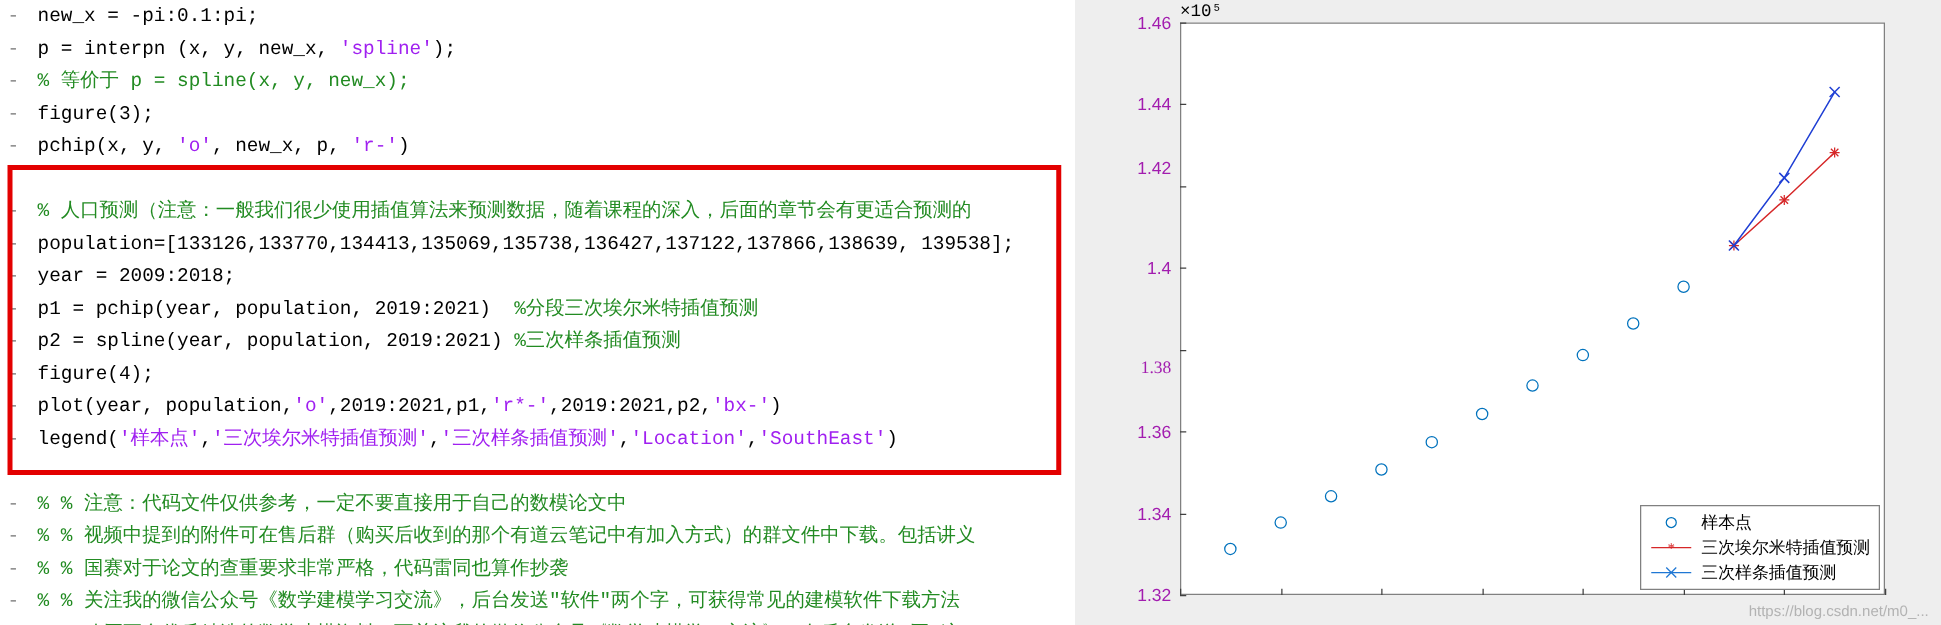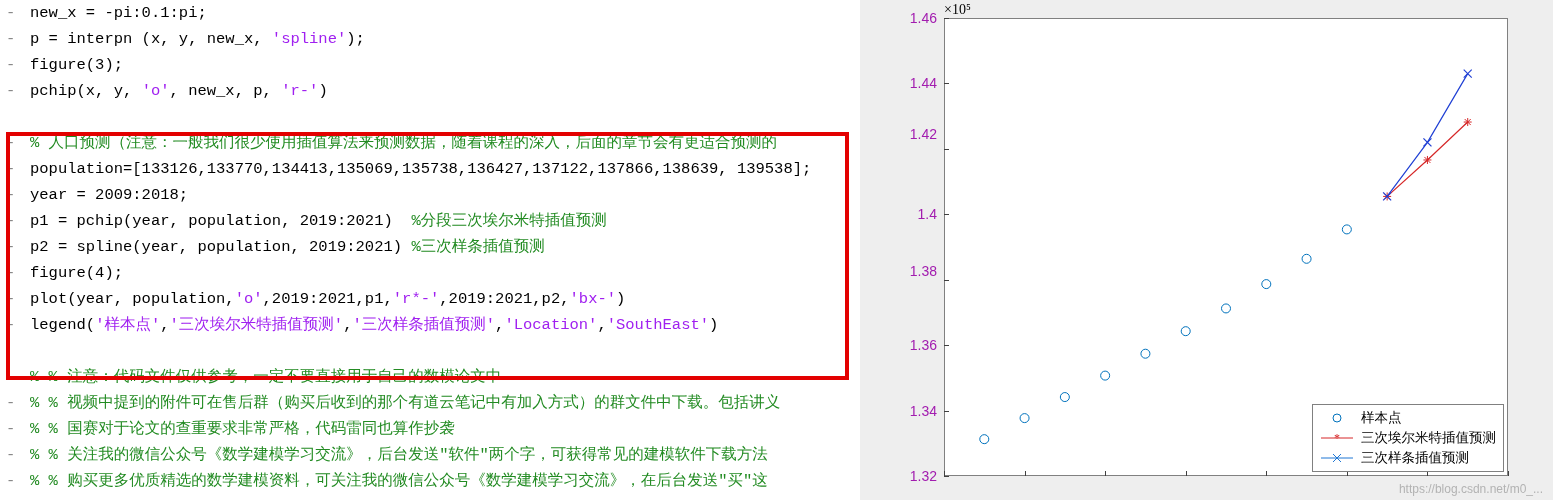--- a/index.html
+++ b/index.html
@@ -92,21 +92,21 @@
     position: absolute;
     height: 5px;
     width: 1px;
     background: #404040;
     top: 471px;
   }
   .exp-label {
     position: absolute;
     left: 84px;
     top: 2px;
-    font-family: Liberation Serif, serif;
+    font-family: Liberation Mono, monospace;
     font-size: 14px;
     color: #000;
   }
   .legend-box {
     position: absolute;
     background: #fff;
     border: 1px solid #808080;
     font-family: Arial, "Microsoft YaHei", sans-serif;
     font-size: 13.5px;
     padding: 3px 6px;
@@ -140,20 +140,21 @@
     font-size: 12px;
     color: rgba(120,120,120,0.5);
   }
 </style>
 </head>
 <body>
 
 <div class="code-pane">
   <div class="code-line"><span>new_x = -pi:0.1:pi;</span></div>
   <div class="code-line"><span>p = interpn (x, y, new_x, </span><span class="tok-str">'spline'</span><span>);</span></div>
+  <div class="code-line"><span class="tok-com">% 等价于 p = spline(x, y, new_x);</span></div>
   <div class="code-line"><span>figure(3);</span></div>
   <div class="code-line"><span>pchip(x, y, </span><span class="tok-str">'o'</span><span>, new_x, p, </span><span class="tok-str">'r-'</span><span>)</span></div>
   <div class="code-line nodash">&nbsp;</div>
   <div class="code-line"><span class="tok-com">% 人口预测（注意：一般我们很少使用插值算法来预测数据，随着课程的深入，后面的章节会有更适合预测的</span></div>
   <div class="code-line"><span>population=[133126,133770,134413,135069,135738,136427,137122,137866,138639, 139538];</span></div>
   <div class="code-line"><span>year = 2009:2018;</span></div>
   <div class="code-line"><span>p1 = pchip(year, population, 2019:2021)  </span><span class="tok-com">%分段三次埃尔米特插值预测</span></div>
   <div class="code-line"><span>p2 = spline(year, population, 2019:2021) </span><span class="tok-com">%三次样条插值预测</span></div>
   <div class="code-line"><span>figure(4);</span></div>
   <div class="code-line"><span>plot(year, population,</span><span class="tok-str">'o'</span><span>,2019:2021,p1,</span><span class="tok-str">'r*-'</span><span>,2019:2021,p2,</span><span class="tok-str">'bx-'</span><span>)</span></div>
@@ -215,21 +216,21 @@
         <line x1="527.7142857142858" y1="51.6142857142857" x2="519.7142857142858" y2="59.6142857142857"></line>
       </g>
     </svg>
   <div id="ytick-container">
       <div class="ytick" style="top: 468px;">1.32</div>
       <div class="ytick-mark" style="top: 476px;"></div>
       <div class="ytick" style="top: 402.571px;">1.34</div>
       <div class="ytick-mark" style="top: 410.571px;"></div>
       <div class="ytick" style="top: 337.143px;">1.36</div>
       <div class="ytick-mark" style="top: 345.143px;"></div>
-      <div class="ytick" style="top: 263px;">1.38</div>
+      <div class="ytick" style="top: 287px; font-family: Liberation Serif, serif;">1.38</div>
       <div class="ytick-mark" style="top: 279.714px;"></div>
       <div class="ytick" style="top: 206.286px;">1.4</div>
       <div class="ytick-mark" style="top: 214.286px;"></div>
       <div class="ytick" style="top: 126px;">1.42</div>
       <div class="ytick-mark" style="top: 148.857px;"></div>
       <div class="ytick" style="top: 75.4286px;">1.44</div>
       <div class="ytick-mark" style="top: 83.4286px;"></div>
       <div class="ytick" style="top: 10px;">1.46</div>
       <div class="ytick-mark" style="top: 18px;"></div>
     </div>

